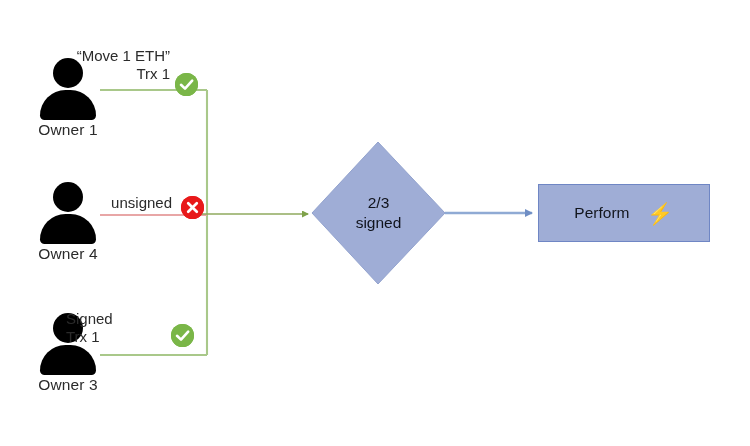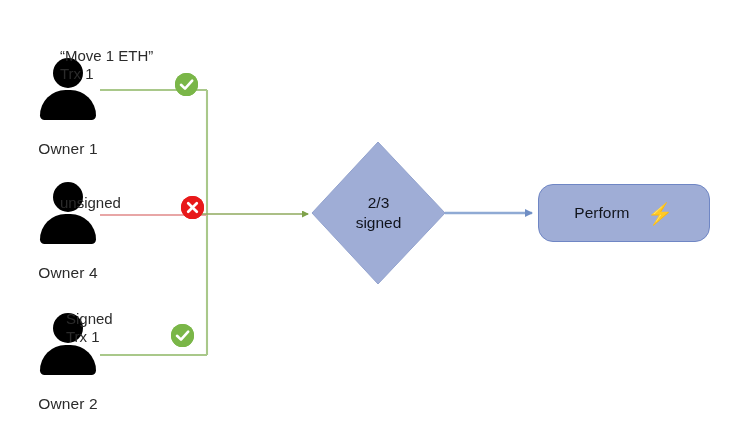--- a/index.html
+++ b/index.html
@@ -53,34 +53,35 @@
     position: absolute;
     left: 50%;
     bottom: 0;
     transform: translateX(-50%);
     width: 56px;
     height: 30px;
     background: #000000;
     border-radius: 28px 28px 5px 5px;
   }
   .owner-label {
-    margin-top: 20px;
+    margin-top: 1px;
     font-size: 15.5px;
     color: #2b2b2b;
     letter-spacing: .1px;
     white-space: nowrap;
   }
 
   
   .edge-caption {
     position: absolute;
     font-size: 15px;
     color: #2b2b2b;
     line-height: 1.18;
     white-space: pre-line;
+    text-align: right;
   }
 
   
   .badge {
     position: absolute;
     width: 23px;
     height: 23px;
     border-radius: 50%;
     display: flex;
     align-items: center;
@@ -115,21 +116,20 @@
     display: flex;
     align-items: center;
     justify-content: center;
     gap: 18px;
     border-style: solid;
     border-width: 1.5px;
     font-size: 15.5px;
     line-height: 1.28;
     color: #12151d;
     text-align: center;
-    border-radius: 15px;
   }
   .action-box .bolt {
     font-size: 21px;
     line-height: 1;
     color: #f07f1a;
   }
 </style>
 </head>
 <body>
 
@@ -189,21 +189,21 @@
       <circle cx="11.5" cy="11.5" r="11.5" fill="#e8191a"></circle>
       <path d="M7.2 7.2 L15.8 15.8 M15.8 7.2 L7.2 15.8" stroke="#ffffff" stroke-width="2.7" stroke-linecap="round"></path>
     </svg>
   </div>
 
   <div class="owner" style="left:20px; top:313px;">
     <div class="owner-figure">
       <div class="owner-head"></div>
       <div class="owner-body"></div>
     </div>
-    <div class="owner-label">Owner 2</div>
+    <div class="owner-label">Owner 3</div>
   </div>
   <div class="edge-caption" style="left:66px; top:310px; width:104px; text-align:left;">Signed
 Trx 1</div>
   <div class="badge" style="left:171px; top:324px; background:#7ab648;">
     <svg width="23" height="23" viewBox="0 0 23 23" aria-hidden="true">
       <circle cx="11.5" cy="11.5" r="11.5" fill="#7ab648"></circle>
       <path d="M6 11.8 L10 15.6 L17.2 7.6" stroke="#ffffff" stroke-width="2.6" fill="none" stroke-linecap="round" stroke-linejoin="round"></path>
     </svg>
   </div>
 

